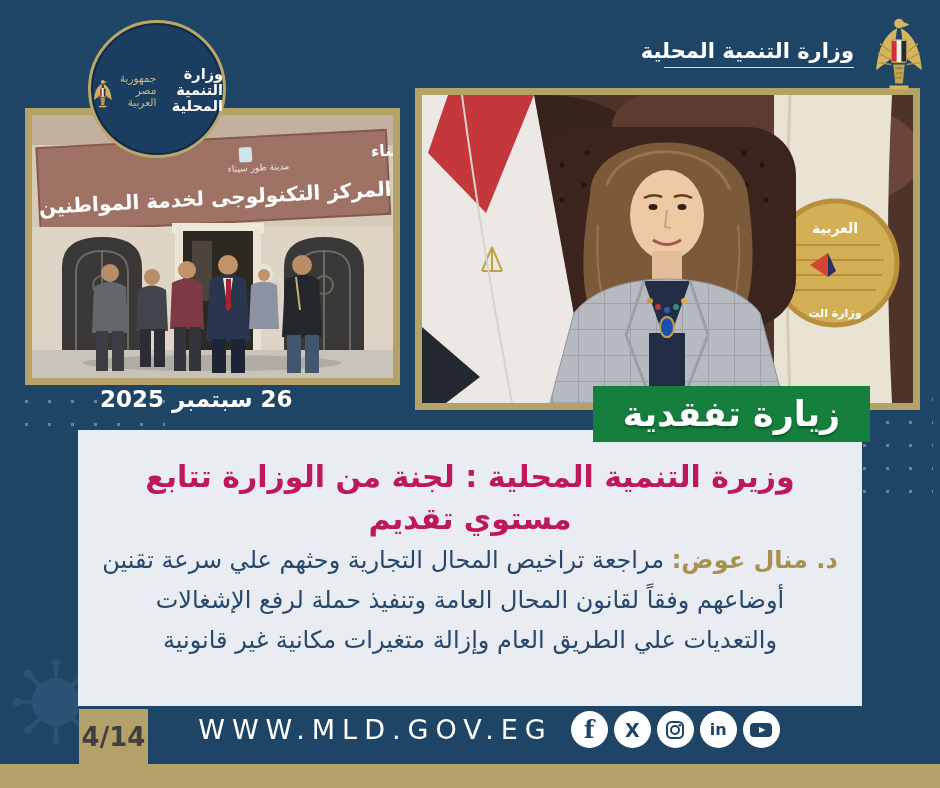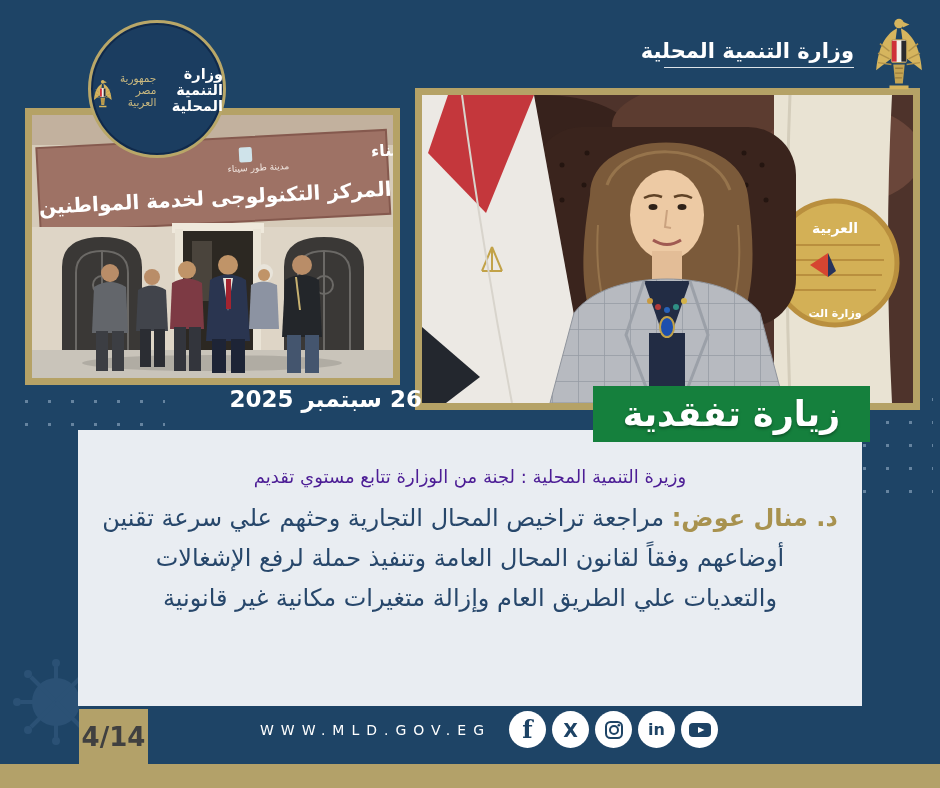--- a/index.html
+++ b/index.html
@@ -28,36 +28,36 @@
   .circle-logo .country{color:#c9b87f;font-size:10.5px;margin-top:2px;}
   .circle-logo .ministry{color:#ffffff;font-size:14.5px;font-weight:bold;margin-top:2px;}
   
   .header-logo{left:612px;top:14px;width:318px;height:82px;z-index:6;
     display:flex;align-items:center;justify-content:flex-end;gap:14px;color:#fff;}
   .header-logo .txt{display:flex;flex-direction:column;align-items:flex-end;}
   .header-logo .l1{font-size:21px;font-weight:bold;letter-spacing:.5px;}
   .header-logo .rule{width:190px;height:1px;background:rgba(255,255,255,.85);margin:4px 0 3px;}
   .header-logo .l2{font-size:15.5px;font-weight:bold;}
   
-  .date{left:112px;top:386px;width:310px;text-align:right;color:#fff;
+  .date{left:100px;top:386px;width:310px;text-align:left;color:#fff;
     font-size:23px;font-weight:bold;z-index:3;}
   
   .banner{left:593px;top:386px;width:277px;height:56px;background:#15803d;z-index:5;
     display:flex;align-items:center;justify-content:center;
     color:#fff;font-size:35px;font-weight:bold;text-shadow:0 2px 3px rgba(0,0,0,.35);}
   
   .card{left:78px;top:430px;width:784px;height:276px;background:#e9edf2;z-index:4;
     box-sizing:border-box;padding:26px 20px 0;text-align:center;}
-  .card .headline{color:#4c1d95;font-size:18px;font-weight:normal;line-height:42px;}
+  .card .headline{color:#be185d;font-size:30px;font-weight:bold;line-height:42px;}
   .card .body{color:#27476b;font-size:24px;font-weight:500;line-height:40px;}
   .card .speaker{color:#a8924f;font-weight:bold;}
   
   .social-row{left:0;top:711px;width:940px;display:flex;align-items:center;justify-content:center;
     gap:18px;z-index:3;transform:translateX(19px);}
-  .website{color:#fff;font-size:14px;letter-spacing:7px;font-weight:500;}
+  .website{color:#fff;font-size:27px;letter-spacing:7px;font-weight:500;}
   .icons{display:flex;gap:6px;}
   .sicon{width:37px;height:37px;border-radius:50%;background:#fff;display:flex;
     align-items:center;justify-content:center;color:#1d4365;font-weight:bold;}
   .sicon .fb{font-family:"DejaVu Serif","Liberation Serif",serif;font-size:24px;line-height:1;}
   .sicon .xx{font-size:19px;}
   .sicon .in{font-size:16px;}
   .badge{left:79px;top:709px;width:69px;height:55px;background:#b3a169;z-index:5;
     display:flex;align-items:center;justify-content:center;color:#404040;font-size:26px;font-weight:bold;}
   .goldbar{left:0;top:764px;width:940px;height:24px;background:#b3a169;z-index:2;}
   .virus{z-index:1;opacity:.85;}

